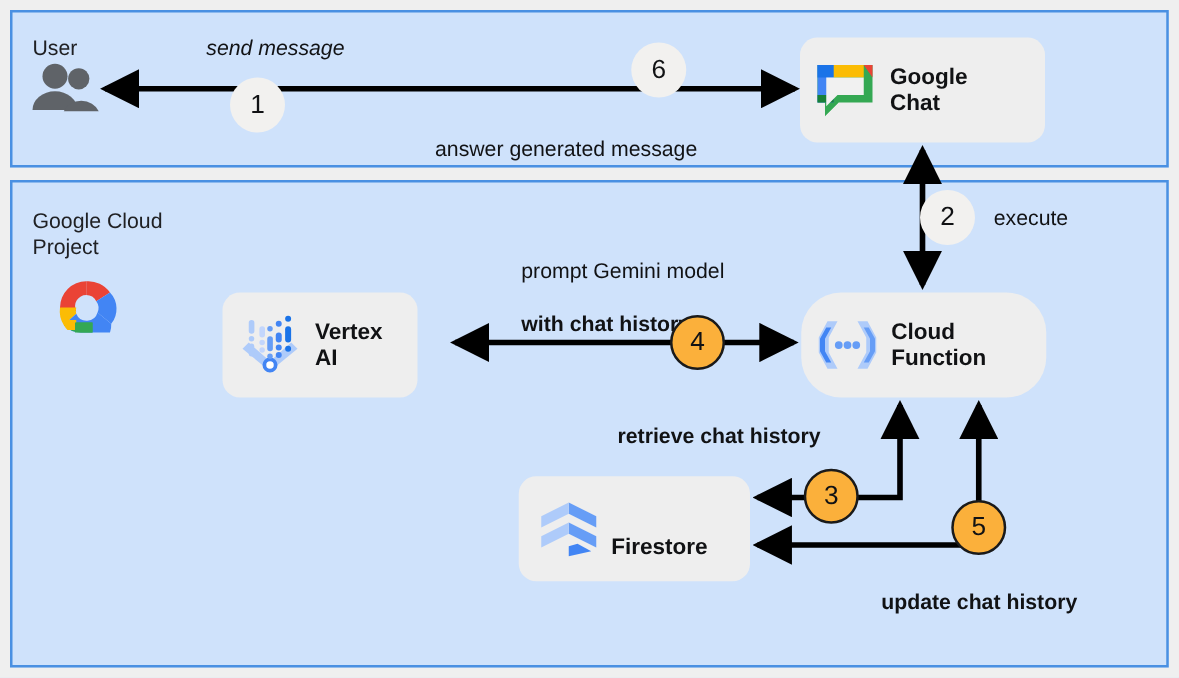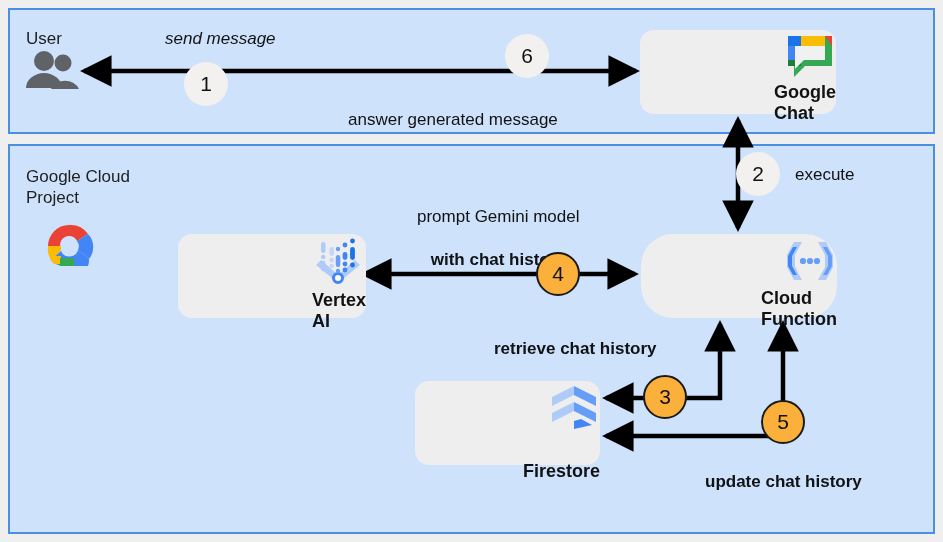--- a/index.html
+++ b/index.html
@@ -36,35 +36,34 @@
   }
   #title-user  { left: 26px; top: 28px; }
   #title-cloud { left: 26px; top: 166px; }
 
   
   .card {
     position: absolute;
     background: #eeeeee;
     border-radius: 14px;
     display: flex;
-    align-items: flex-end;
+    align-items: center;
     box-sizing: border-box;
-    flex-direction: column;
   }
   .card .card-label {
     font-size: 18px;
     font-weight: 700;
     color: #111214;
     line-height: 1.15;
     white-space: pre-line;
     text-align: left;
   }
   #card-chat     { left: 640px; top: 30px;  width: 196px; height: 84px; padding-left: 10px; }
   #card-chat .card-label { margin-left: 10px; }
-  #card-vertex   { left: 178px; top: 234px; width: 188px; height: 84px; padding-left: 10px; }
+  #card-vertex   { left: 178px; top: 234px; width: 156px; height: 84px; padding-left: 10px; }
   #card-vertex .card-label { margin-left: 8px; }
   #card-function { left: 641px; top: 234px; width: 196px; height: 84px; padding-left: 10px; border-radius: 32px; }
   #card-function .card-label { margin-left: 8px; }
   #card-firestore{ left: 415px; top: 381px; width: 185px; height: 84px; padding-left: 14px; }
   #card-firestore .card-label { margin-left: 8px; margin-top: 28px; }
 
   .icon-box { flex: 0 0 auto; display: block; line-height: 0; }
 
   
   .edge-label {
@@ -72,21 +71,21 @@
     font-size: 17px;
     color: #111214;
     white-space: pre-line;
     line-height: 1.25;
   }
   .lbl-regular { font-weight: 400; }
   .lbl-bold    { font-weight: 700; }
   #lbl-send     { left: 165px; top: 28px; font-style: italic; }
   #lbl-answer   { left: 348px; top: 109px; }
   #lbl-execute  { left: 795px; top: 164px; }
-  #lbl-prompt   { left: 417px; top: 185px; text-align: center; }
+  #lbl-prompt   { left: 417px; top: 185px; }
   #lbl-retrieve { left: 494px; top: 338px; }
   #lbl-update   { left: 705px; top: 471px; }
 
   
   .badge {
     position: absolute;
     width: 44px; height: 44px;
     border-radius: 50%;
     display: flex; align-items: center; justify-content: center;
     font-size: 21px;

